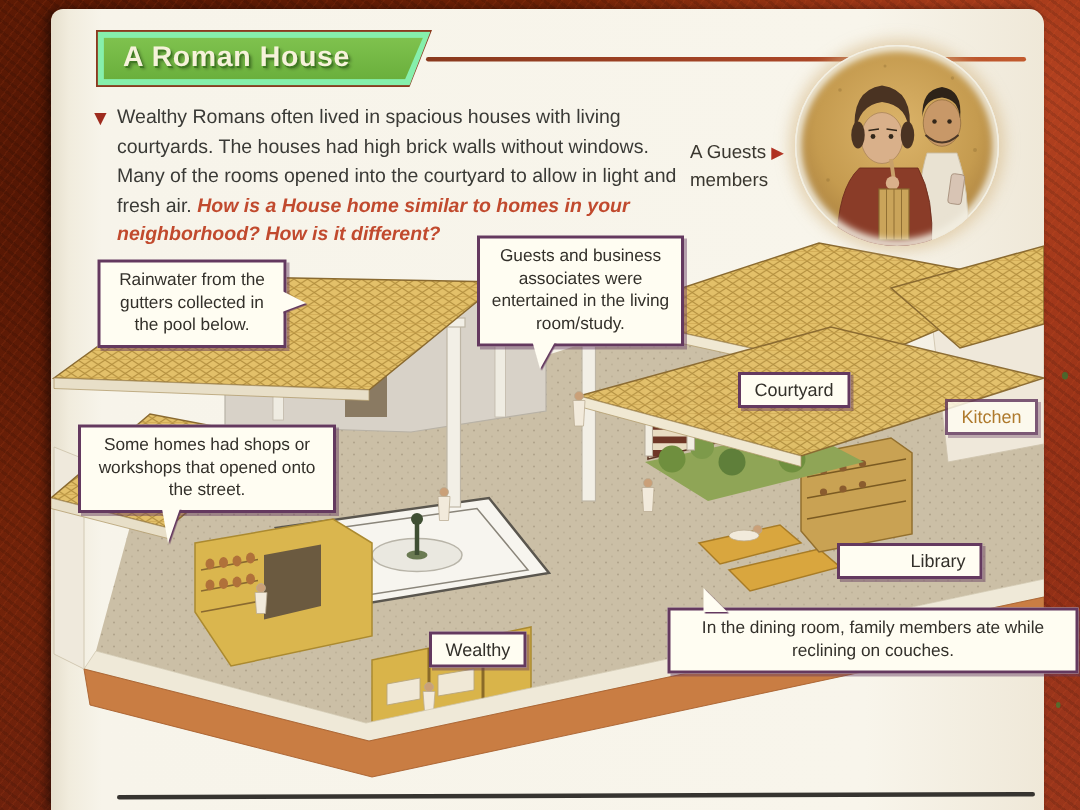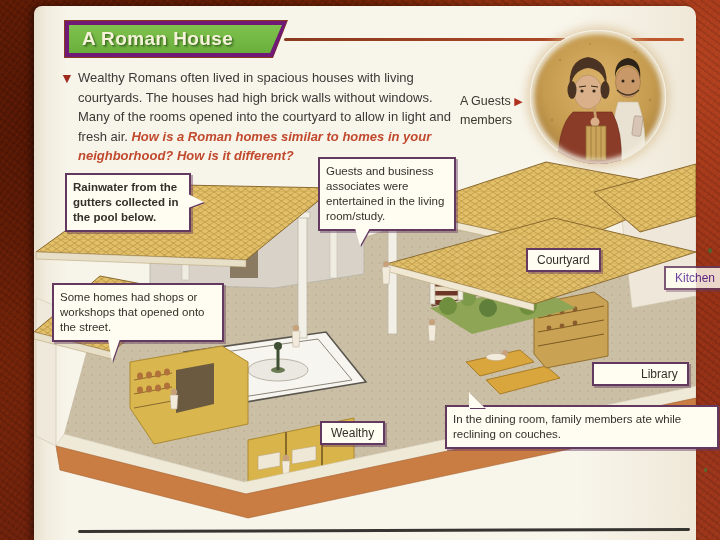--- a/index.html
+++ b/index.html
@@ -32,21 +32,21 @@
     box-shadow:-3px 0 6px rgba(0,0,0,.45);
   }
   .page-edge-line{
     position:absolute; left:44px; width:612px; top:523px; height:3px;
     background:#363430; transform:rotate(-.2deg); border-radius:2px;
   }
 
   
   .banner-outer{ position:absolute; left:30px; top:14px; width:224px; height:38px;
     background:#8a3a1e; clip-path:polygon(0 0,100% 0,calc(100% - 15px) 100%,0 100%); }
-  .banner-mid{ position:absolute; inset:1px 1px 1px 1px; background:#701a75;
+  .banner-mid{ position:absolute; inset:1px 1px 1px 1px; background:#86efac;
     clip-path:polygon(0 0,100% 0,calc(100% - 14px) 100%,0 100%); }
   .banner-inner{ position:absolute; inset:4px 5px 4px 4px; background:linear-gradient(180deg,#7fc24e 0,#6aaf3c 100%);
     clip-path:polygon(0 0,100% 0,calc(100% - 12px) 100%,0 100%);
     display:flex; align-items:center; }
   .banner-inner span{
     padding-left:13px; font-size:19px; font-weight:bold; letter-spacing:.4px; color:#f6f2da;
     text-shadow:1px 1px 0 #3f7a22, 2px 2px 2px rgba(0,0,0,.3);
   }
   .rule-line{ position:absolute; left:250px; top:32px; width:400px; height:3px;
     background:linear-gradient(90deg,#8a3a1e,#a84526 60%,#c25a2e); border-radius:2px; }
@@ -64,31 +64,31 @@
   .fresco{ position:absolute; left:496px; top:24px; width:136px; height:134px;
     border-radius:50%; overflow:hidden; z-index:2;
     box-shadow:0 0 9px 4px rgba(214,184,134,.55); }
 
   
   .illus{ position:absolute; left:0; top:150px; width:662px; height:384px; z-index:1; }
 
   
   .callout, .room-label{
     position:absolute; z-index:3; background:#fffdf2; border:2px solid #64395f;
-    color:#33302a; 
+    color:#33302a; text-align:center;
     box-shadow:2px 2px 0 rgba(100,57,95,.45);
   }
   .callout{ font-size:11.5px; line-height:1.3; padding:5px 6px; }
-  .room-label{ font-size:12px; padding:3px 9px;margin-left:34px; }
-  .co-rainwater{ left:31px; top:167px; width:126px;font-weight:bold; }
+  .room-label{ font-size:12px; padding:3px 9px; }
+  .co-rainwater{ left:31px; top:167px; width:126px; }
   .co-guests{ left:284px; top:151px; width:138px; }
   .co-shops{ left:18px; top:277px; width:172px; }
   .co-dining{ left:411px; top:399px; width:274px; }
   .rl-courtyard{ left:458px; top:242px; }
-  .rl-kitchen{ left:596px; top:260px; opacity:.82; color:#4c1d95; filter:blur(.3px); }
+  .rl-kitchen{ left:596px; top:260px; opacity:.82; color:#a16207; filter:blur(.3px); }
   .rl-library{ left:524px; top:356px;padding-left:47px; }
   .rl-bedrooms{ left:252px; top:415px; }
 
   .tail{ position:absolute; width:0; height:0; filter:drop-shadow(1px 1px 0 #64395f); }
   .tail-right{ right:-15px; top:34%;
     border-top:8px solid transparent; border-bottom:6px solid transparent; border-left:16px solid #fffdf2; }
   .tail-down-a{ bottom:-17px; left:26%;
     border-left:5px solid transparent; border-right:10px solid transparent; border-top:18px solid #fffdf2; }
   .tail-down-b{ bottom:-22px; left:32%;
     border-left:4px solid transparent; border-right:8px solid transparent; border-top:23px solid #fffdf2; }
@@ -107,21 +107,21 @@
     <div class="banner-outer">
       <div class="banner-mid">
         <div class="banner-inner">
           <span>A Roman House</span>
         </div>
       </div>
     </div>
     <div class="rule-line"></div>
 
     <span class="bullet">▼</span>
-    <p class="intro"><span>Wealthy Romans often lived in spacious houses with living courtyards. The houses had high brick walls without windows. Many of the rooms opened into the courtyard to allow in light and fresh air. </span><span class="question">How is a Roman homes similar to homes in your neighborhood? How is it different?</span></p>
+    <p class="intro"><span>Wealthy Romans often lived in spacious houses with living courtyards. The houses had high brick walls without windows. Many of the rooms opened into the courtyard to allow in light and fresh air. </span><span class="question">How is a House home similar to homes in your neighborhood? How is it different?</span></p>
 
     <div class="photo-caption">
       <div><span>A Guests</span> <span class="arrow">▶</span></div>
       <div><span>members</span></div>
     </div>
 
     <div class="fresco">
       <svg viewBox="0 0 136 134" width="136" height="134">
         <defs>
           <radialGradient id="gold" cx="50%" cy="42%" r="62%">

